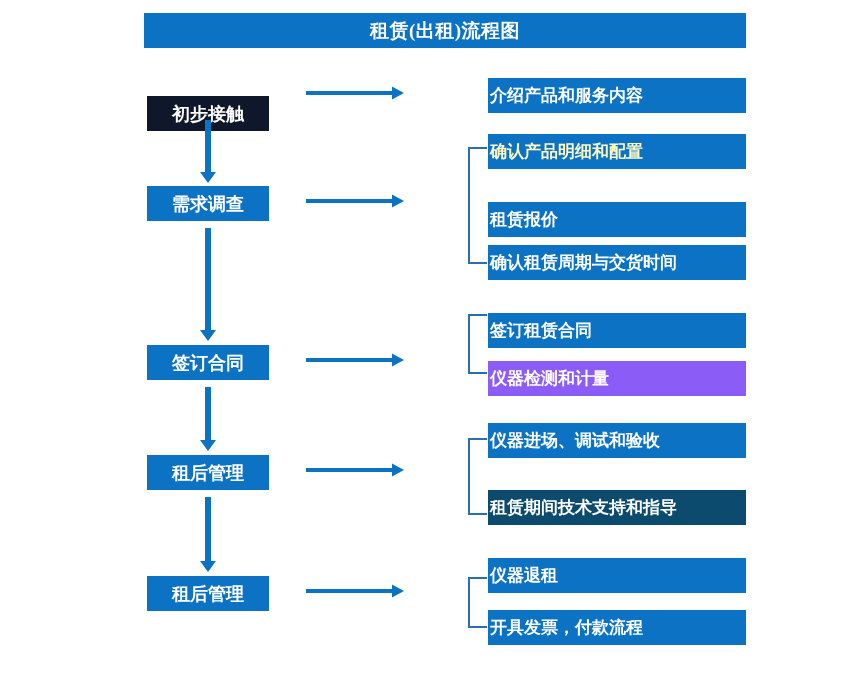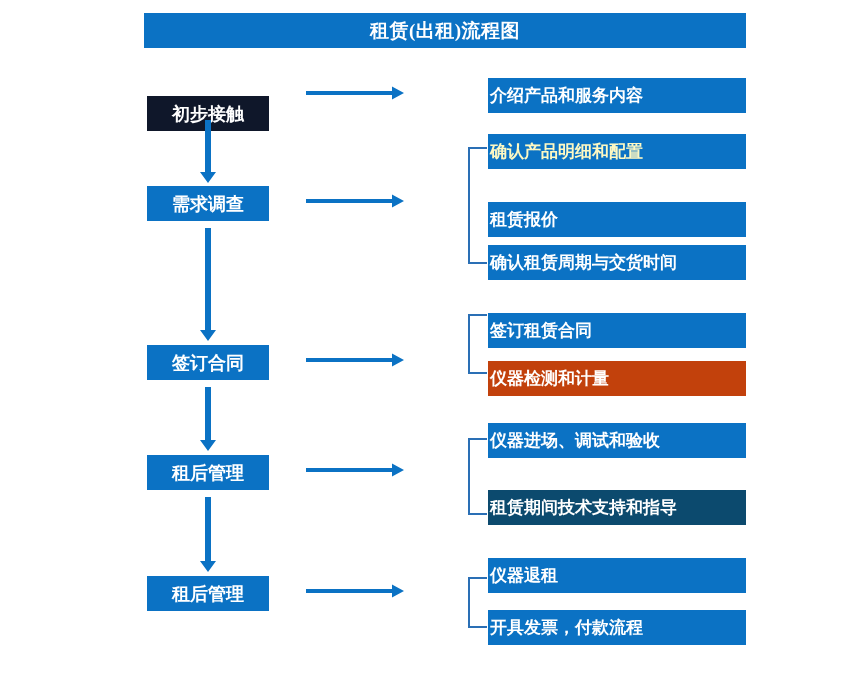--- a/index.html
+++ b/index.html
@@ -75,21 +75,21 @@
       <div class="box stage-box" style="top: 345px; background: rgb(11, 114, 196); color: rgb(255, 255, 255);">签订合同</div>
       <div class="box stage-box" style="top: 455px; background: rgb(11, 114, 196); color: rgb(255, 255, 255); text-align: center;">租后管理</div>
       <div class="box stage-box" style="top: 576px; background: rgb(11, 114, 196); color: rgb(255, 255, 255);">租后管理</div>
     </div>
   <div id="detail-layer">
       <div class="box detail-box" style="top: 78px; background: rgb(11, 114, 196); color: rgb(255, 255, 255);">介绍产品和服务内容</div>
       <div class="box detail-box" style="top: 134px; background: rgb(11, 114, 196); color: #fef9c3;">确认产品明细和配置</div>
       <div class="box detail-box" style="top: 202px; background: rgb(11, 114, 196); color: rgb(255, 255, 255);">租赁报价</div>
       <div class="box detail-box" style="top: 245px; background: rgb(11, 114, 196); color: rgb(255, 255, 255);">确认租赁周期与交货时间</div>
       <div class="box detail-box" style="top: 313px; background: rgb(11, 114, 196); color: rgb(255, 255, 255);">签订租赁合同</div>
-      <div class="box detail-box" style="top: 361px; background: #c2410c; color: rgb(255, 255, 255);">仪器检测和计量</div>
+      <div class="box detail-box" style="top: 361px; background: #8b5cf6; color: rgb(255, 255, 255);">仪器检测和计量</div>
       <div class="box detail-box" style="top: 423px; background: rgb(11, 114, 196); color: rgb(255, 255, 255);">仪器进场、调试和验收</div>
       <div class="box detail-box" style="top: 490px; background: #0c4a6e; color: rgb(255, 255, 255);">租赁期间技术支持和指导</div>
       <div class="box detail-box" style="top: 558px; background: rgb(11, 114, 196); color: rgb(255, 255, 255);">仪器退租</div>
       <div class="box detail-box" style="top: 610px; background: rgb(11, 114, 196); color: rgb(255, 255, 255);">开具发票，付款流程</div>
     </div>
   <div id="connector-layer">
       <svg class="h-arrow" viewBox="0 0 98 14" style="top: 86px;">
         <path d="M0 5 H86 V0.5 L98 7 L86 13.5 V9 H0 Z" fill="#0b72c4"></path>
       </svg>
       <svg class="h-arrow" viewBox="0 0 98 14" style="top: 194px;">

